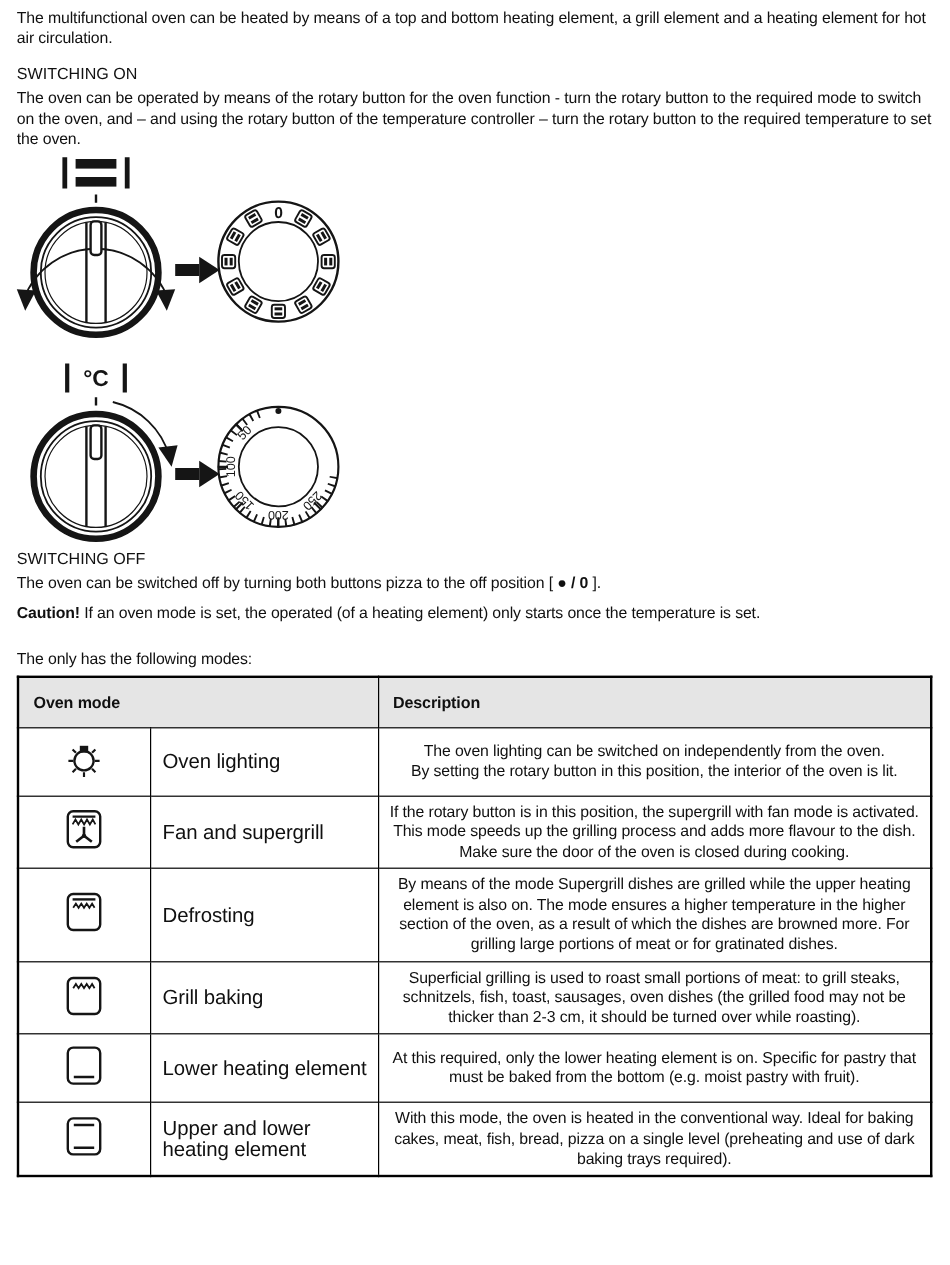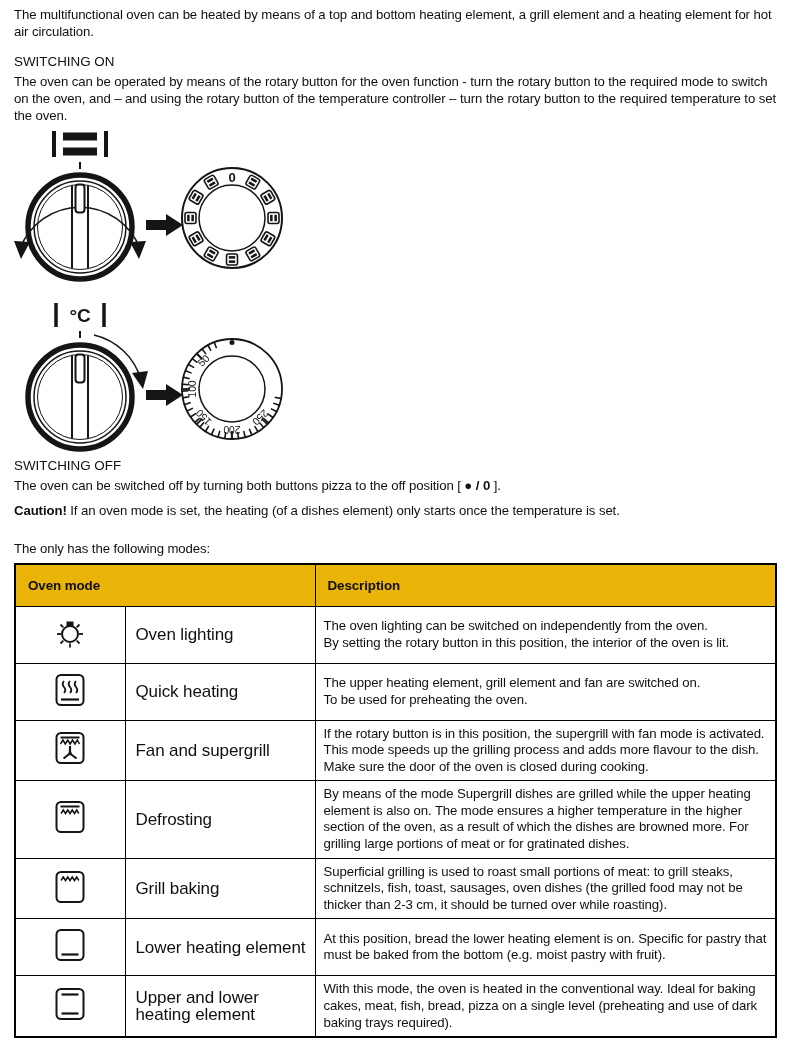--- a/index.html
+++ b/index.html
@@ -20,27 +20,27 @@
   .fill { fill: #151515; stroke: none; }
   .bold { font-weight: bold; }
   table.modes-table {
     border-collapse: collapse; width: 763px; margin-top: 6px;
     table-layout: fixed; border: 2.5px solid #000;
   }
   table.modes-table th, table.modes-table td {
     border: 1.6px solid #000; vertical-align: middle;
   }
   table.modes-table th {
-    background: #eab308; text-align: left; font-size: 13.4px;
+    background: #e5e5e5; text-align: left; font-size: 13.4px;
     padding: 5px 0 5px 12px; height: 42px;
   }
   td.icon-cell { text-align: center; padding: 6px 0; }
   td.icon-cell svg { display: inline-block; }
   td.mode-cell { padding: 4px 6px 4px 10px; font-size: 17px; }
-  td.desc-cell { padding: 5px 8px 5px 8px; font-size: 13.2px; line-height: 16.6px; white-space: pre-line; vertical-align: middle; }
+  td.desc-cell { padding: 5px 8px 5px 8px; font-size: 13.2px; line-height: 16.6px; white-space: pre-line; vertical-align: middle; text-align: center; }
   text { font-family: "Liberation Sans", sans-serif; fill: #151515; }
 </style>
 </head>
 <body>
 
 <p class="body-text">The multifunctional oven can be heated by means of a top and bottom heating element, a grill element and a heating element for hot air circulation.</p>
 
 <h3 class="section-heading">SWITCHING ON</h3>
 <p class="body-text">The oven can be operated by means of the rotary button for the oven function - turn the rotary button to the required mode to switch on the oven, and – and using the rotary button of the temperature controller – turn the rotary button to the required temperature to set the oven.</p>
 
@@ -134,21 +134,21 @@
     <text transform="translate(-28.3,28.3) rotate(225)" text-anchor="middle" dy="3.5" font-size="10.5">150</text>
     <text transform="translate(0,40) rotate(180)" text-anchor="middle" dy="3.5" font-size="10.5">200</text>
     <text transform="translate(28.3,28.3) rotate(135)" text-anchor="middle" dy="3.5" font-size="10.5">250</text>
   </g>
 </svg>
 
 <h3 class="section-heading" style="margin-top:4px;">SWITCHING OFF</h3>
 <p class="body-text"><span>The oven can be switched off by turning both buttons pizza to the off position [ </span><span class="bold">● / 0</span><span> ].</span></p>
 
 <div class="gap-sm"></div>
-<p class="body-text"><span class="bold">Caution!</span><span> If an oven mode is set, the heating (of a dishes element) only starts once the temperature is set.</span></p>
+<p class="body-text"><span class="bold">Caution!</span><span> If an oven mode is set, the operated (of a heating element) only starts once the temperature is set.</span></p>
 
 <div style="height:21px;"></div>
 <p class="body-text">The only has the following modes:</p>
 
 <table class="modes-table">
   <colgroup>
       <col style="width:110px">
       <col style="width:190px">
       <col>
     </colgroup>
@@ -170,34 +170,20 @@
         <line class="stroke" x1="10.5" y1="30.5" x2="13.3" y2="27.7" stroke-width="1.8"></line>
         <line class="stroke" x1="7" y1="21" x2="11" y2="21" stroke-width="1.8"></line>
         <line class="stroke" x1="10.5" y1="11.5" x2="13.3" y2="14.3" stroke-width="1.8"></line>
       </svg>
     </td>
     <td class="mode-cell">Oven lighting</td>
     <td class="desc-cell">The oven lighting can be switched on independently from the oven.
 By setting the rotary button in this position, the interior of the oven is lit.</td>
   </tr>
 
-  <tr>
-    <td class="icon-cell">
-      <svg width="40" height="40" viewBox="0 0 40 40">
-        <rect class="stroke" x="6.5" y="5" width="27" height="30" rx="4.5" stroke-width="2"></rect>
-        <path class="stroke" d="M14,11 q-2.6,3 0,6 q2.6,3 0,6" stroke-width="1.8"></path>
-        <path class="stroke" d="M20,11 q-2.6,3 0,6 q2.6,3 0,6" stroke-width="1.8"></path>
-        <path class="stroke" d="M26,11 q-2.6,3 0,6 q2.6,3 0,6" stroke-width="1.8"></path>
-        <line class="stroke" x1="11" y1="29.5" x2="29" y2="29.5" stroke-width="2.2"></line>
-      </svg>
-    </td>
-    <td class="mode-cell">Quick heating</td>
-    <td class="desc-cell">The upper heating element, grill element and fan are switched on.
-To be used for preheating the oven.</td>
-  </tr>
 
 
   <tr>
     <td class="icon-cell">
       <svg width="40" height="40" viewBox="0 0 40 40">
         <rect class="stroke" x="6.5" y="5" width="27" height="30" rx="4.5" stroke-width="2"></rect>
         <line class="stroke" x1="10.5" y1="9.5" x2="29.5" y2="9.5" stroke-width="2"></line>
         <path class="stroke" d="M10.5,16 l2.4,-4 2.4,4 2.4,-4 2.4,4 2.4,-4 2.4,4 2.4,-4 2.2,4" stroke-width="1.5"></path>
         <g transform="translate(20,25.5)">
           <circle class="fill" cx="0" cy="0" r="1.8"></circle>
@@ -235,21 +221,21 @@
   </tr>
 
   <tr>
     <td class="icon-cell">
       <svg width="40" height="40" viewBox="0 0 40 40">
         <rect class="stroke" x="6.5" y="5" width="27" height="30" rx="4.5" stroke-width="2"></rect>
         <line class="stroke" x1="11.5" y1="29.5" x2="28.5" y2="29.5" stroke-width="2.2"></line>
       </svg>
     </td>
     <td class="mode-cell">Lower heating element</td>
-    <td class="desc-cell">At this position, bread the lower heating element is on. Specific for pastry that must be baked from the bottom (e.g. moist pastry with fruit).</td>
+    <td class="desc-cell">At this required, only the lower heating element is on. Specific for pastry that must be baked from the bottom (e.g. moist pastry with fruit).</td>
   </tr>
 
   <tr>
     <td class="icon-cell">
       <svg width="40" height="40" viewBox="0 0 40 40">
         <rect class="stroke" x="6.5" y="5" width="27" height="30" rx="4.5" stroke-width="2"></rect>
         <line class="stroke" x1="11.5" y1="10.5" x2="28.5" y2="10.5" stroke-width="2.2"></line>
         <line class="stroke" x1="11.5" y1="29.5" x2="28.5" y2="29.5" stroke-width="2.2"></line>
       </svg>
     </td>

